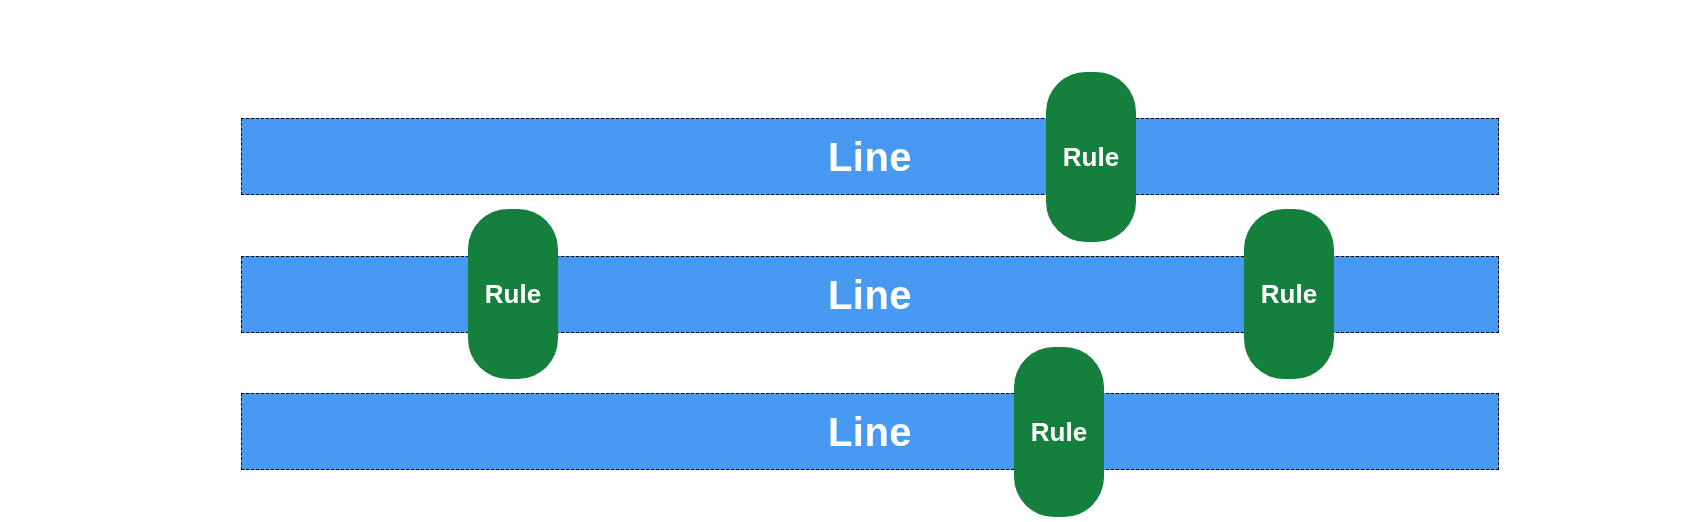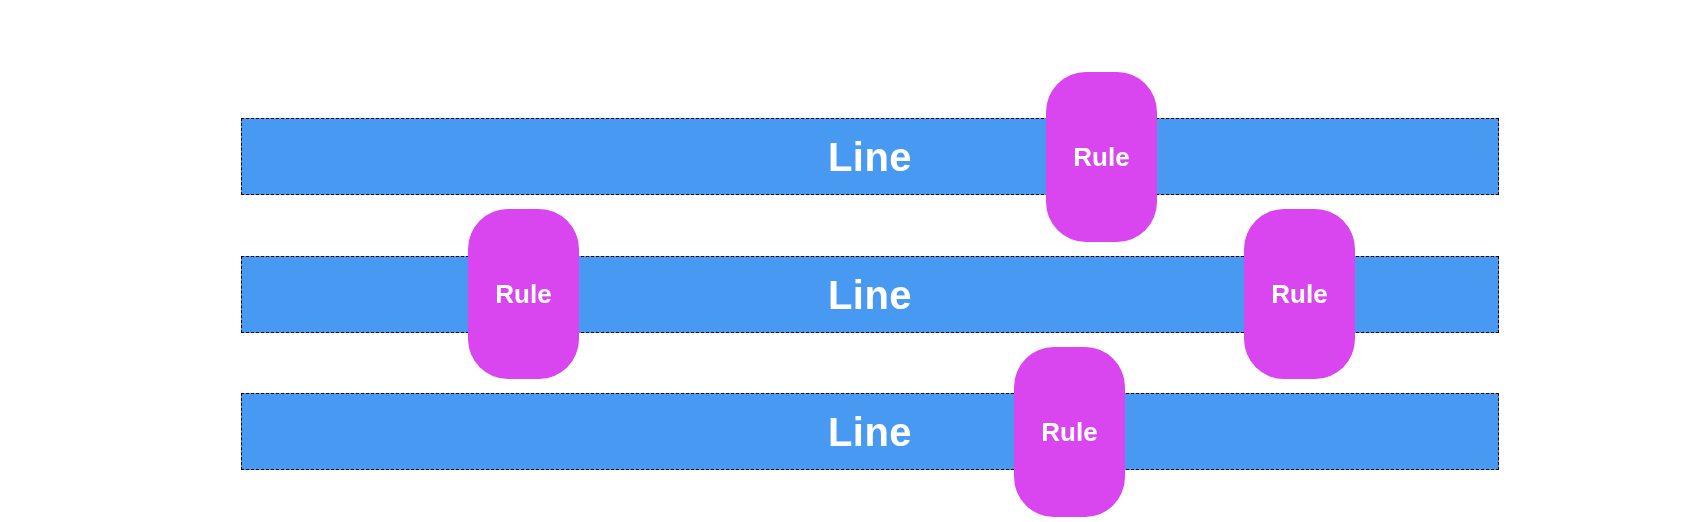--- a/index.html
+++ b/index.html
@@ -36,23 +36,23 @@
     font-size: 40px;
     font-weight: 700;
     line-height: 1;
     letter-spacing: 0.5px;
     user-select: none;
   }
 
   
   .pill {
     position: absolute;
-    width: 111px;
+    width: 90px;
     height: 170px;
-    background: #d946ef;
+    background: #15803d;
     border-radius: 40px;
     display: flex;
     align-items: center;
     justify-content: center;
     z-index: 2;
   }
   .pill-a { left: 1010px; top: 36px;  }
   .pill-b { left: 432px;  top: 173px; }
   .pill-c { left: 1208px; top: 173px; }
   .pill-d { left: 978px;  top: 311px; }

